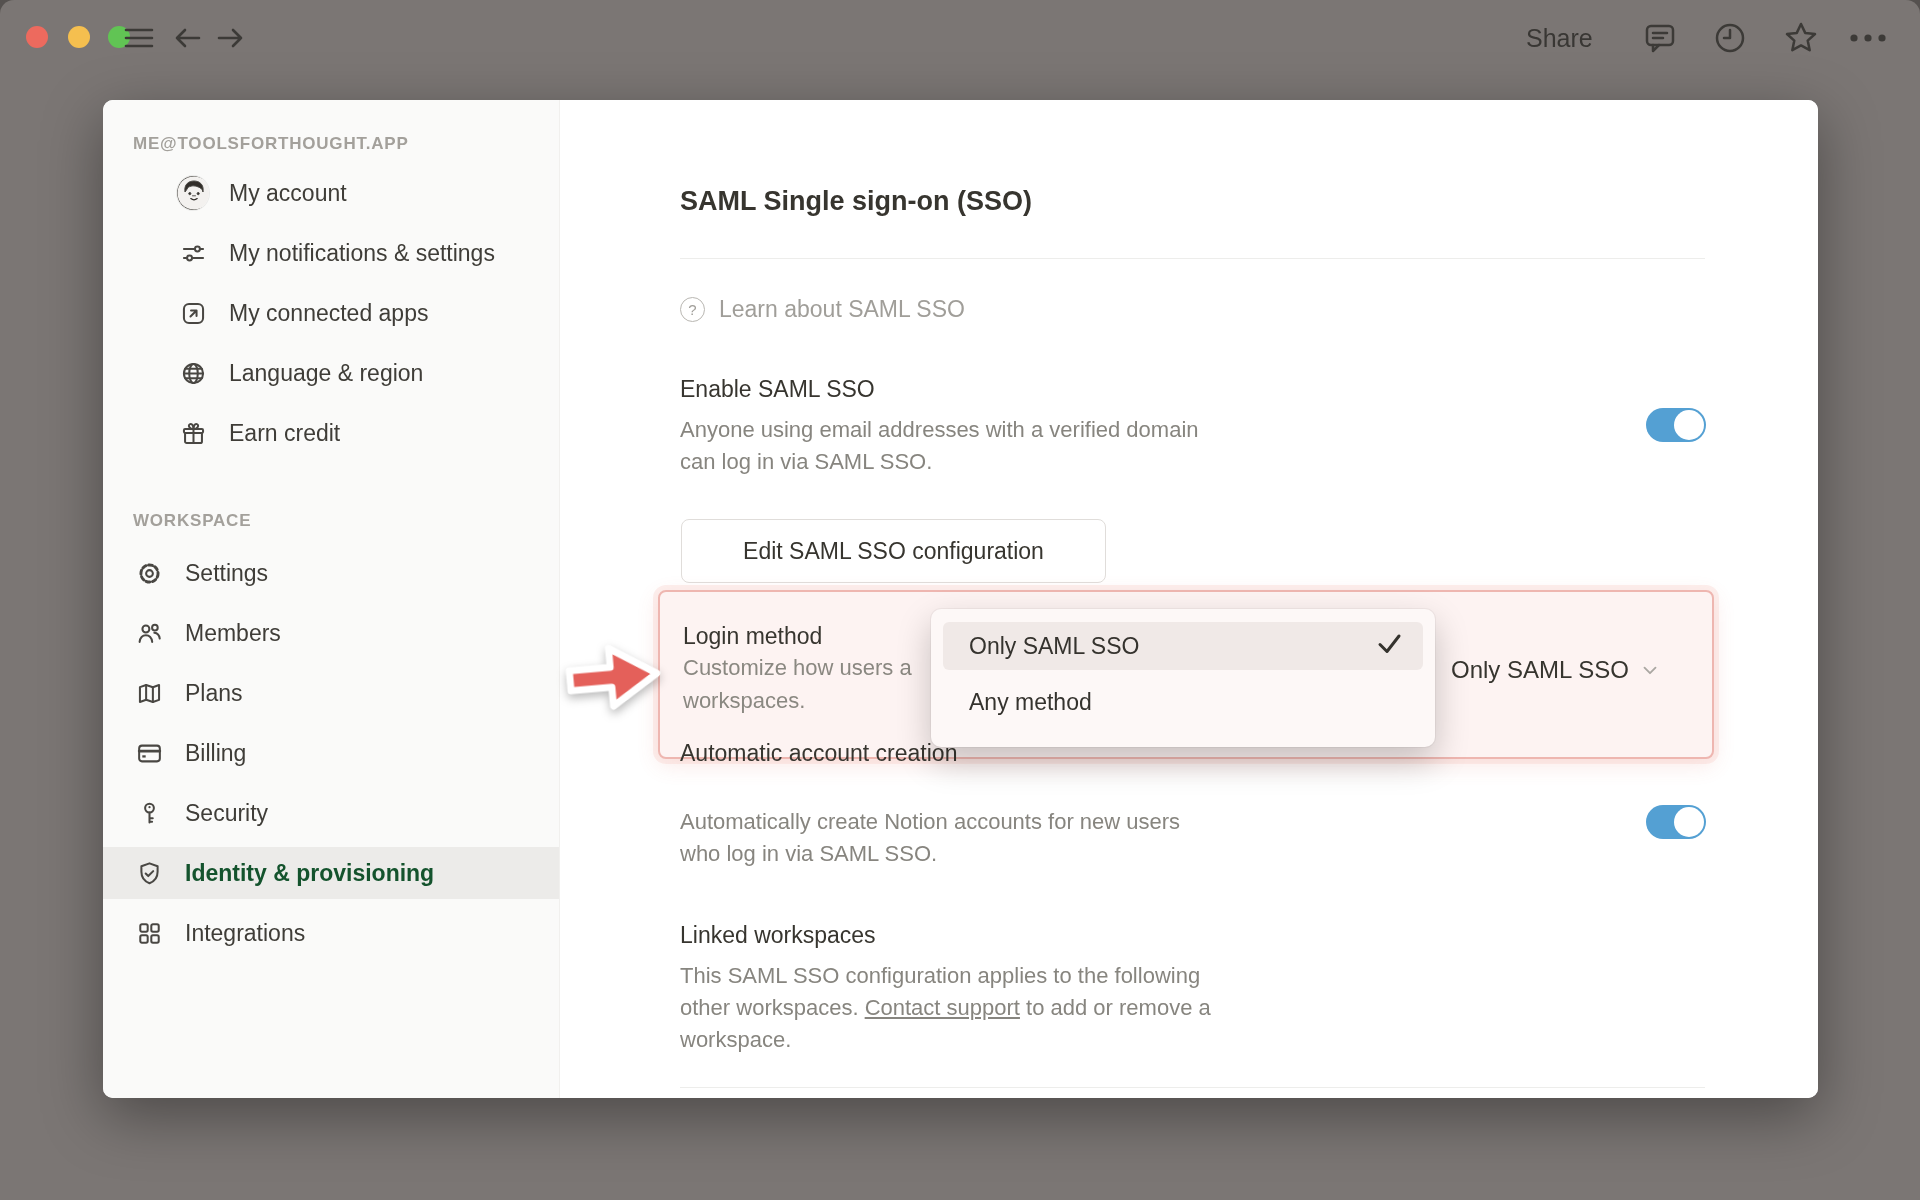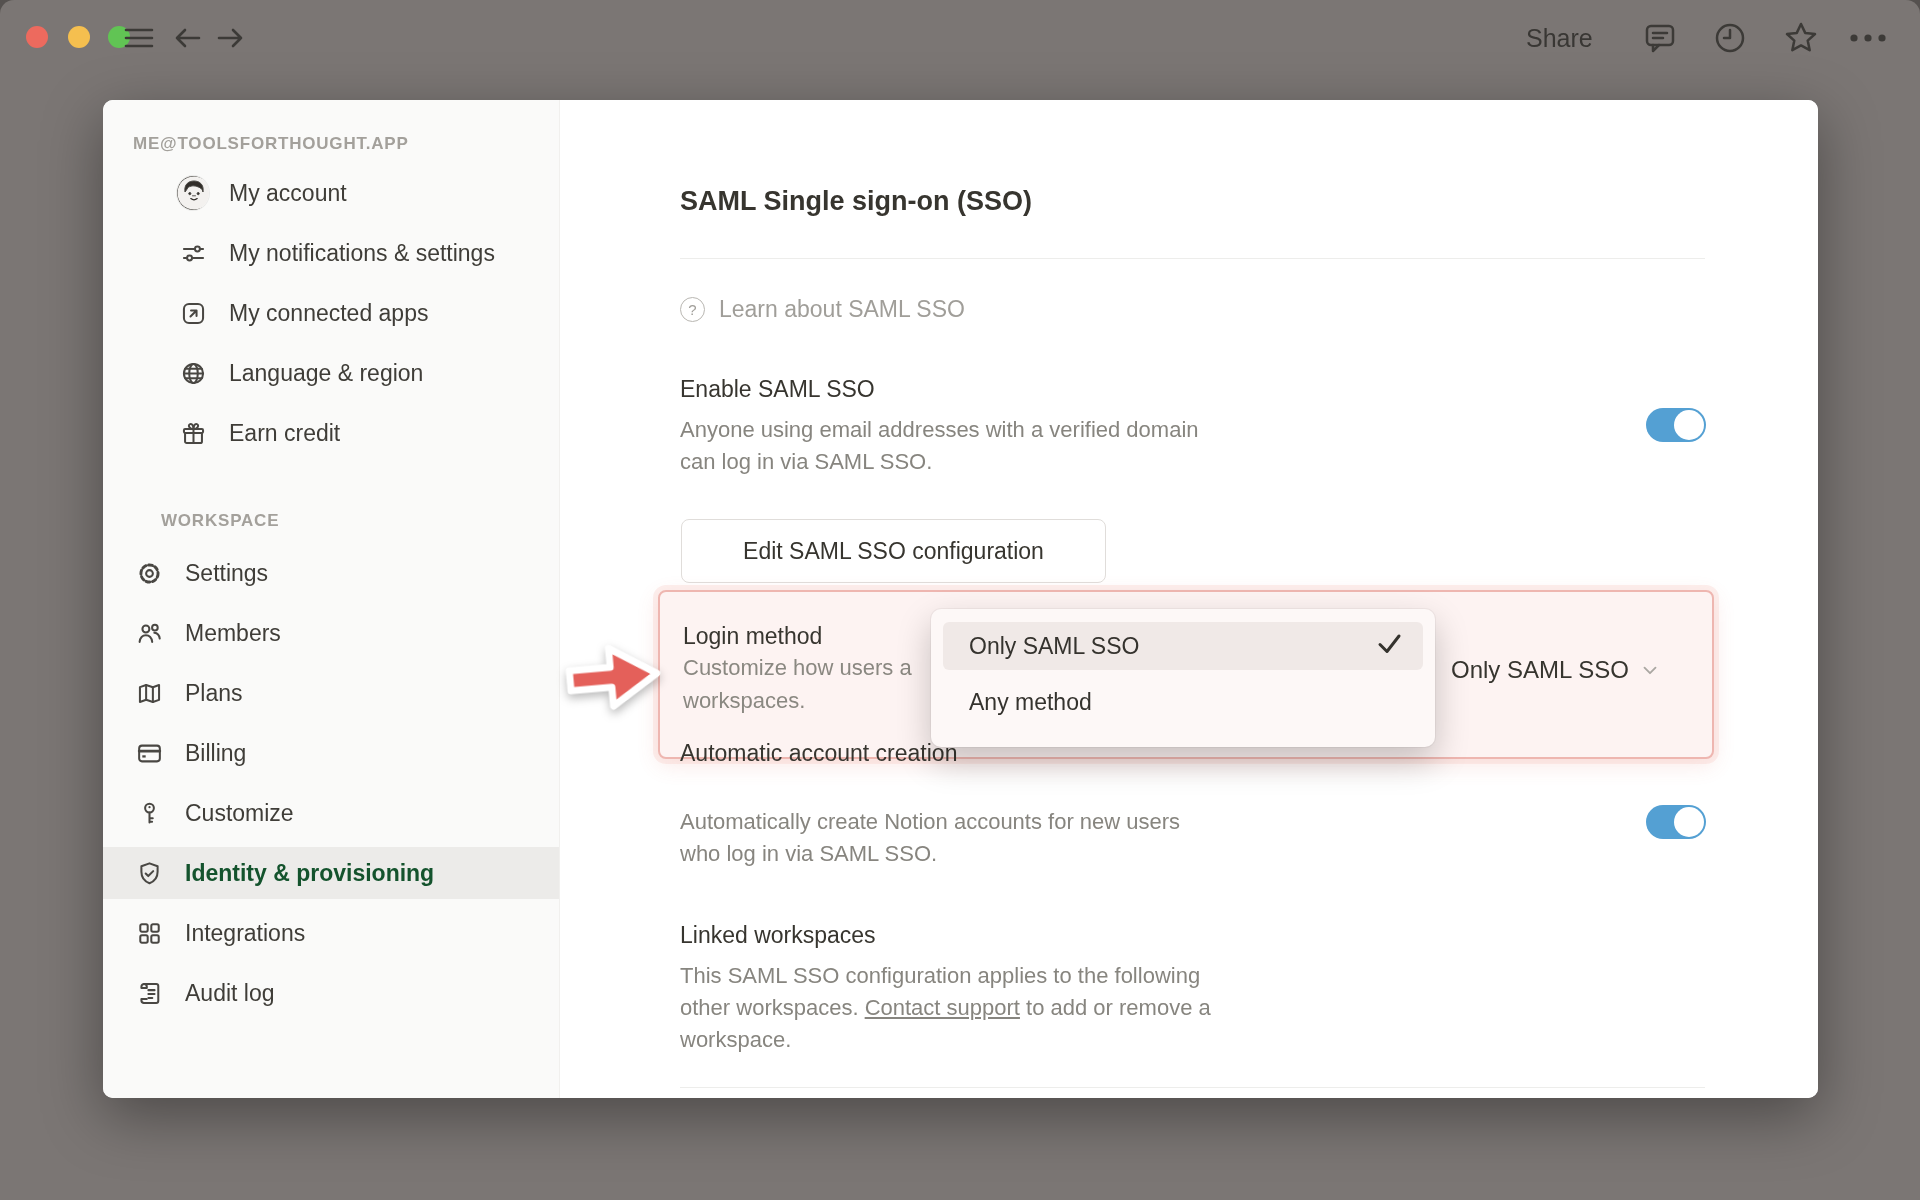--- a/index.html
+++ b/index.html
@@ -17,21 +17,21 @@
   .tbicon svg { display:block; }
   .share { position:absolute; left:1526px; top:0; height:76px; display:flex; align-items:center; font-size:25px; color:#393734; }
 
   
   .card { position:absolute; left:103px; top:100px; width:1715px; height:998px; background:#ffffff; border-radius:10px; box-shadow:0 18px 60px rgba(0,0,0,.38); overflow:hidden; }
 
   
   .sidebar { position:absolute; left:0; top:0; width:457px; height:100%; background:#fafaf9; border-right:1px solid #f1f0ee; }
   .side-heading { position:absolute; left:30px; font-size:17px; font-weight:700; letter-spacing:.8px; color:#a3a09b; }
   #account-heading { top:34px; }
-  #workspace-heading { top:411px;margin-left:28px; }
+  #workspace-heading { top:411px; }
   .side-list { position:absolute; left:0; right:0; }
   #account-list { top:67px;padding-left:44px; }
   #workspace-list { top:447px; }
   .side-item { height:52px; margin-bottom:8px; display:flex; align-items:center; padding-left:30px; cursor:pointer; }
   .side-item.active { background:#ecebe9; }
   .side-item .icn { width:32px; height:32px; display:flex; align-items:center; justify-content:center; color:#494743; }
   .side-item .icn svg { stroke:#494743; }
   .side-item .lbl { margin-left:20px; font-size:23px; color:#3f3d38; white-space:nowrap; }
   .side-item.active .lbl { font-weight:700; color:#14532d; }
   .avatar { width:34px; height:34px; border-radius:50%; overflow:hidden; box-shadow:0 0 0 1px rgba(0,0,0,.06); }
@@ -230,51 +230,41 @@
             <span class="lbl">Billing</span>
           </div>
           <div class="side-item">
             <span class="icn">
               <svg width="27" height="27" viewBox="0 0 24 24" fill="none" stroke-width="1.8" stroke-linecap="round" stroke-linejoin="round">
                 <circle cx="12" cy="7.2" r="3.9"></circle>
                 <circle cx="12" cy="6.4" r="1" fill="#494743" stroke="none"></circle>
                 <path d="M12 11.1V20M12 16.2h2.9M12 19.3h2.3"></path>
               </svg>
             </span>
-            <span class="lbl">Customize</span>
+            <span class="lbl">Security</span>
           </div>
           <div class="side-item active">
             <span class="icn">
               <svg width="27" height="27" viewBox="0 0 24 24" fill="none" stroke-width="1.8" stroke-linecap="round" stroke-linejoin="round">
                 <path d="M12 3l7.2 2.6v4.9c0 5-2.9 8.6-7.2 10.2-4.3-1.6-7.2-5.2-7.2-10.2V5.6z"></path>
                 <path d="M8.6 12l2.3 2.3 4.4-4.4"></path>
               </svg>
             </span>
             <span class="lbl">Identity &amp; provisioning</span>
           </div>
           <div class="side-item">
             <span class="icn">
               <svg width="27" height="27" viewBox="0 0 24 24" fill="none" stroke-width="1.8" stroke-linecap="round" stroke-linejoin="round">
                 <rect x="3.8" y="3.8" width="6.6" height="6.6" rx="1.5"></rect>
                 <rect x="13.6" y="3.8" width="6.6" height="6.6" rx="1.5"></rect>
                 <rect x="3.8" y="13.6" width="6.6" height="6.6" rx="1.5"></rect>
                 <rect x="13.6" y="13.6" width="6.6" height="6.6" rx="1.5"></rect>
               </svg>
             </span>
             <span class="lbl">Integrations</span>
-          </div>
-          <div class="side-item">
-            <span class="icn">
-              <svg width="27" height="27" viewBox="0 0 24 24" fill="none" stroke-width="1.8" stroke-linecap="round" stroke-linejoin="round">
-                <path d="M7.2 3.5H18a1.8 1.8 0 0 1 1.8 1.8v13.4A1.8 1.8 0 0 1 18 20.5H7.2"></path>
-                <path d="M7.2 3.5a2.4 2.4 0 0 0-2.4 2.4v1.3h4.8V5.9a2.4 2.4 0 0 0-2.4-2.4zM7.2 20.5a2.4 2.4 0 0 1-2.4-2.4v-1.3h4.8"></path>
-                <path d="M11 9h5.5M11 12.5h5.5M11 16h3.5"></path>
-              </svg>
-            </span>
-            <span class="lbl">Audit log</span>
           </div>
         </div>
     </aside>
 
     <main class="content">
       <h1 class="page-title">SAML Single sign-on (SSO)</h1>
       <div class="divider top"></div>
 
       <div class="learn">
         <span class="qmark">?</span>

